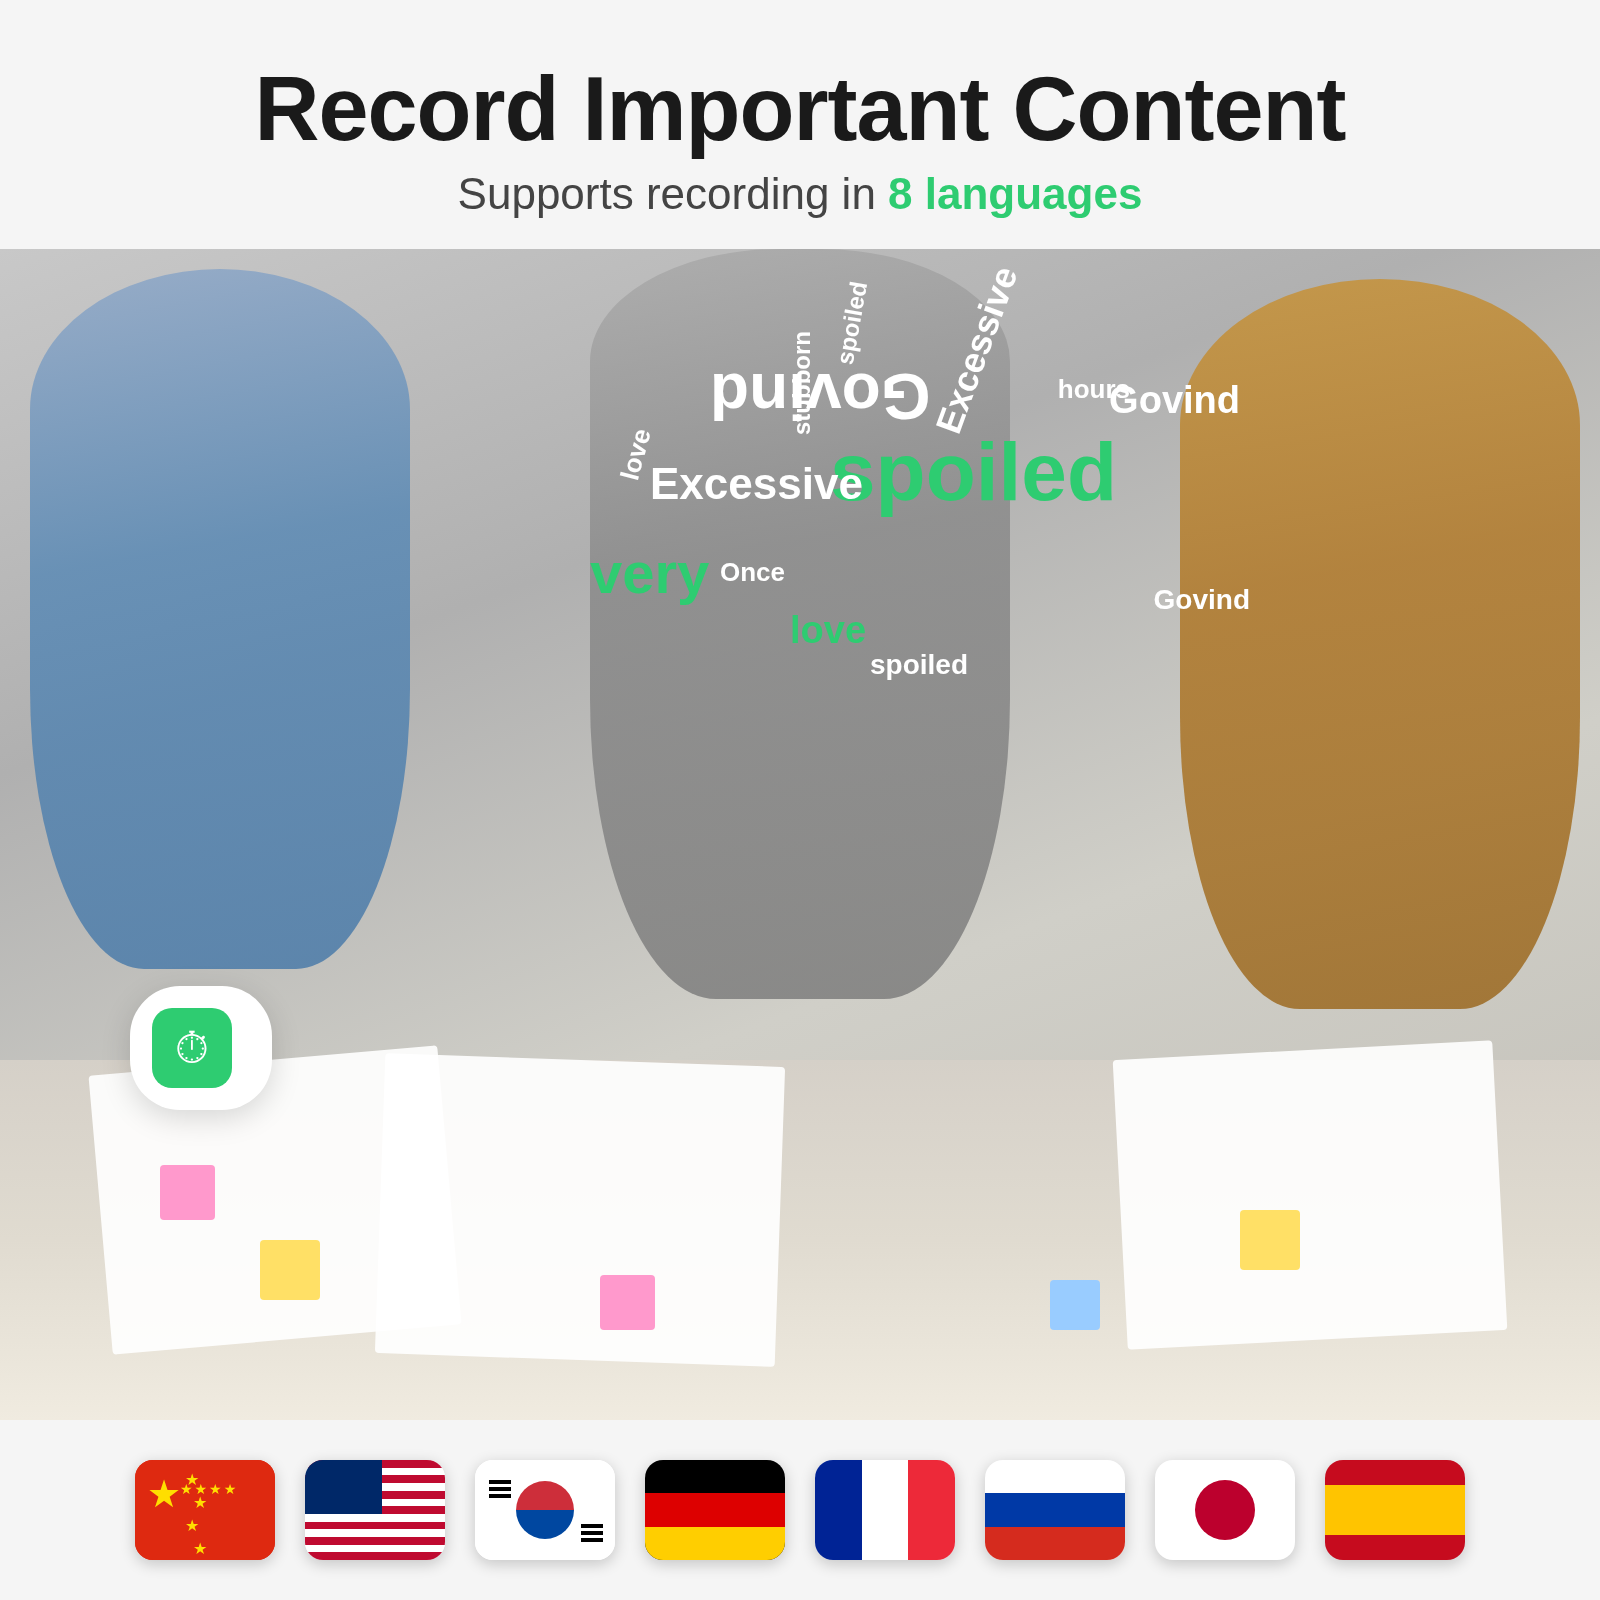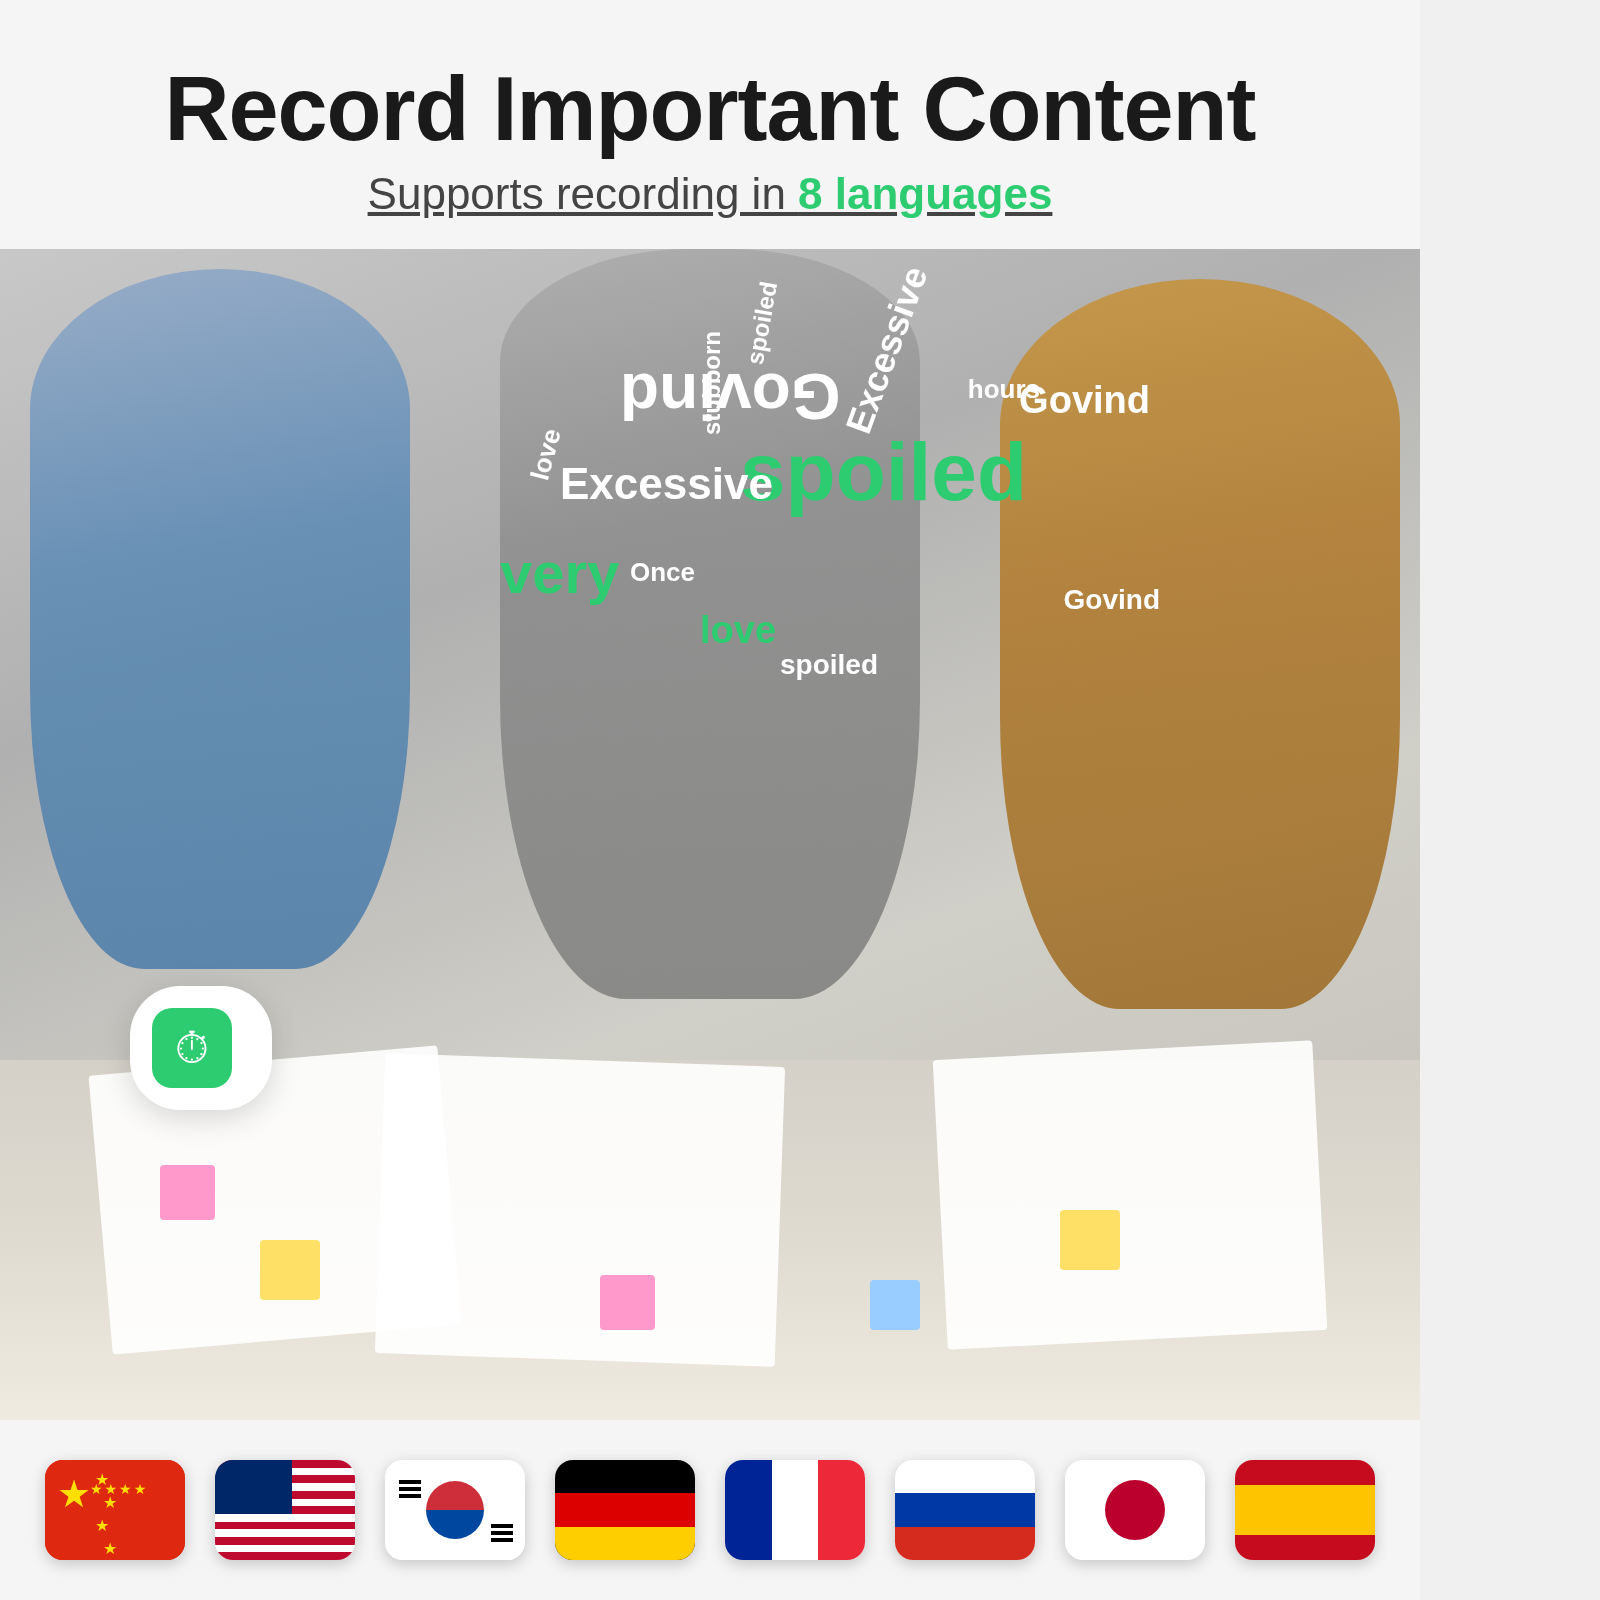--- a/index.html
+++ b/index.html
@@ -7,21 +7,21 @@
     body {
       width: 1600px;
       height: 1600px;
       overflow: hidden;
       background: #f0f0f0;
       font-family: -apple-system, BlinkMacSystemFont, 'Segoe UI', sans-serif;
       position: relative;
     }
 
     .main-container {
-      width: 1420px;
+      width: 1600px;
       height: 1600px;
       position: relative;
       background: #e8e8e8;
       display: flex;
       flex-direction: column;
       align-items: center;
     }
 
     .header-section {
       text-align: center;
@@ -37,21 +37,20 @@
       color: #1a1a1a;
       line-height: 1.1;
       letter-spacing: -1px;
     }
 
     .subtitle {
       font-size: 44px;
       color: #444;
       margin-top: 10px;
       font-weight: 400;
-      text-decoration: underline;
     }
 
     .subtitle-highlight {
       color: #2ecc71;
       font-weight: 600;
     }
 
     .photo-section {
       width: 100%;
       flex: 1;

